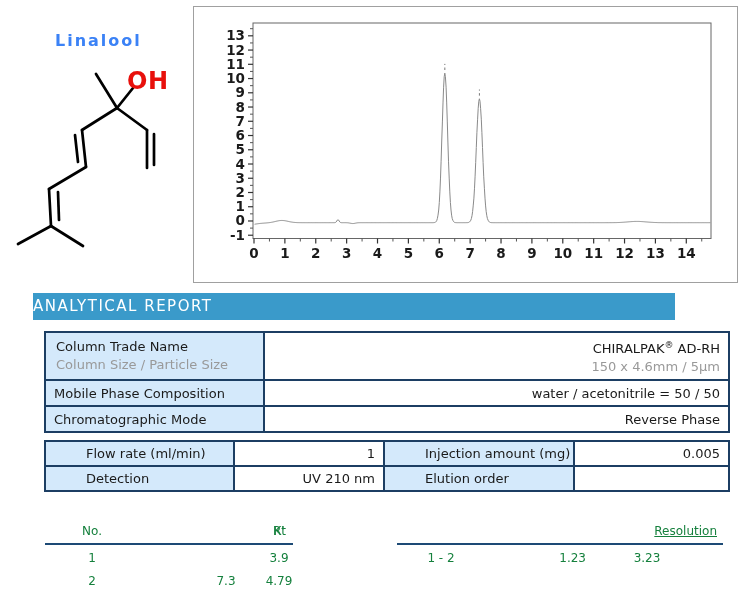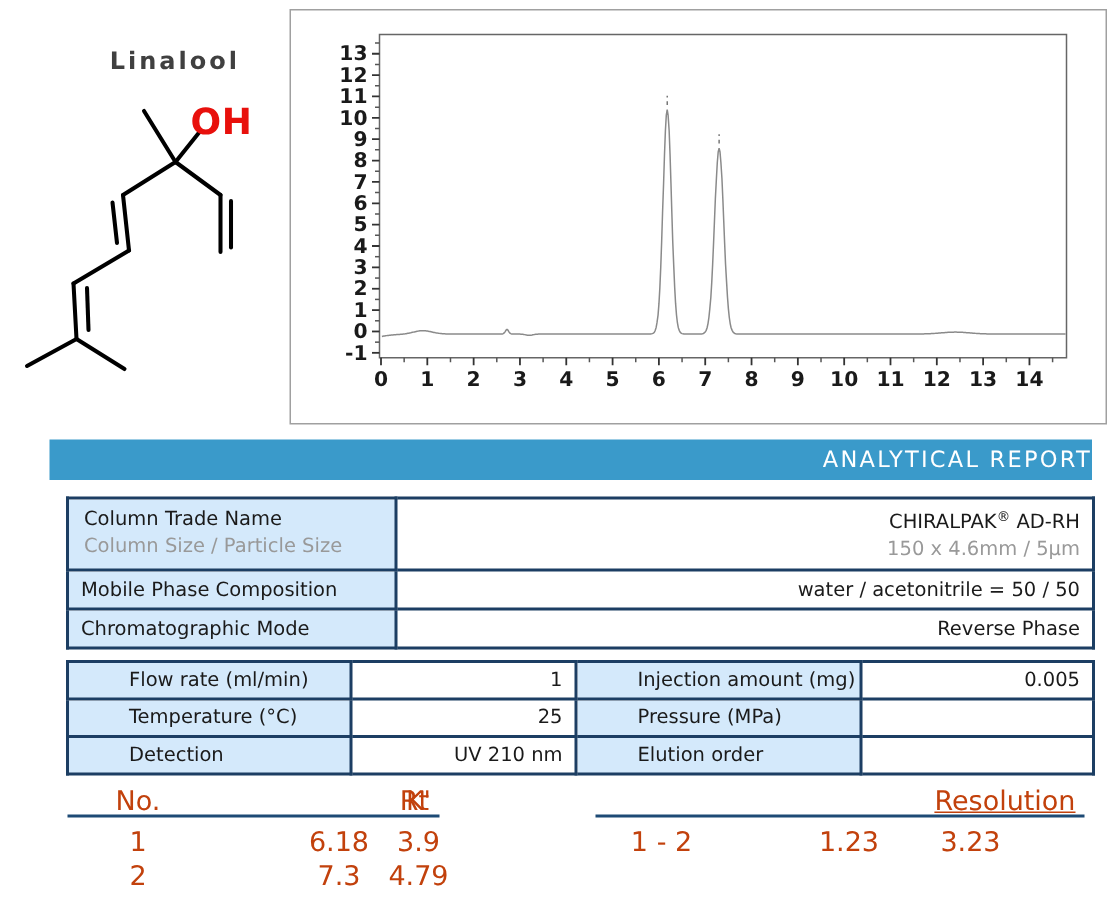--- a/index.html
+++ b/index.html
@@ -8,54 +8,54 @@
     --border-navy:#1c3e63;
     --accent-red:#e8100c;
     --rule-navy:#1d4a75;
     --secondary-gray:#999999;
   }
   html,body{margin:0;padding:0;background:#fff;}
   body{font-family:"DejaVu Sans","Liberation Sans",sans-serif;color:#1a1a1a;}
   #page{position:relative;width:742px;height:599px;background:#fff;overflow:hidden;}
 
   
-  .mol-title{position:absolute;left:55px;top:31px;width:105px;text-align:right;
-    font-size:16px;font-weight:bold;letter-spacing:2px;color:#404040;}
+  .mol-title{position:absolute;left:55px;top:31px;width:105px;text-align:left;
+    font-size:16px;font-weight:bold;letter-spacing:2px;color:#3b82f6;}
   .mol-oh{position:absolute;left:127px;top:67px;font-size:24px;font-weight:bold;
     color:var(--accent-red);letter-spacing:0.5px;}
   #mol-svg{position:absolute;left:0;top:0;}
 
   
   #chrom-box{position:absolute;left:193px;top:6px;width:543px;height:275px;
     border:1px solid #a0a0a0;background:#fff;}
   #chrom-svg{display:block;font-family:"DejaVu Sans","Liberation Sans",sans-serif;}
 
   
-  .banner{position:absolute;left:33px;top:293px;width:695px;height:27px;
-    background:var(--banner-bg);color:#fff;text-align:right;line-height:27px;
+  .banner{position:absolute;left:33px;top:293px;width:642px;height:27px;
+    background:var(--banner-bg);color:#fff;text-align:left;line-height:27px;
     font-size:15px;letter-spacing:1.5px;}
 
   
   table.rpt{position:absolute;border-collapse:collapse;table-layout:fixed;font-size:13px;}
   table.rpt td{border:2px solid var(--border-navy);padding:0 8px;vertical-align:middle;
     white-space:nowrap;overflow:hidden;}
   td.lbl{background:var(--cell-blue);text-align:left;}
   td.val{background:#fff;text-align:right;}
   #column-table{left:44px;top:331px;width:684px;}
   #column-table tr.r1 td{height:43px;padding-left:10px;}
   #column-table tr.r2 td,#column-table tr.r3 td{height:24px;}
   #conditions-table{left:44px;top:440px;width:684px;}
   #conditions-table td{height:23px;padding-left:40px;}
   .sub{color:var(--secondary-gray);}
   .two-line{line-height:18px;padding:3px 0;}
   sup{font-size:9px;}
 
   
   .hrule{position:absolute;height:2px;background:var(--rule-navy);}
-  .cell{position:absolute;font-size:18px;white-space:nowrap;color:#c2410c;}
+  .cell{position:absolute;font-size:12px;white-space:nowrap;color:#15803d;}
   .t-c{text-align:center;}
   .t-r{text-align:right;}
 </style>
 </head>
 <body>
 
 <div id="page">
 
   <div class="mol-title">Linalool</div>
   <svg id="mol-svg" width="190" height="270" viewBox="0 0 190 270">
@@ -217,40 +217,33 @@
         <col style="width:155px">
       </colgroup>
     <tbody>
         <tr>
       <td class="lbl">Flow rate (ml/min)</td>
       <td class="val">1</td>
       <td class="lbl">Injection amount (mg)</td>
       <td class="val">0.005</td>
     </tr>
     <tr>
-      <td class="lbl">Temperature (°C)</td>
-      <td class="val">25</td>
-      <td class="lbl">Pressure (MPa)</td>
-      <td class="val"></td>
-    </tr>
-    <tr>
       <td class="lbl">Detection</td>
       <td class="val">UV 210 nm</td>
       <td class="lbl">Elution order</td>
       <td class="val"></td>
     </tr>
   </tbody>
     </table>
 
   <div class="cell t-c" style="left:52px;top:524px;width:80px;">No.</div>
   <div class="cell t-c" style="left:166px;top:524px;width:120px;text-align:right;">Rt</div>
   <div class="cell t-c" style="left:239px;top:524px;width:80px;">K'</div>
   <div class="hrule" style="left:45px;top:543px;width:248px;"></div>
   <div class="cell t-c" style="left:52px;top:551px;width:80px;">1</div>
-  <div class="cell t-c" style="left:166px;top:551px;width:120px;">6.18</div>
   <div class="cell t-c" style="left:239px;top:551px;width:80px;">3.9</div>
   <div class="cell t-c" style="left:52px;top:574px;width:80px;">2</div>
   <div class="cell t-c" style="left:166px;top:574px;width:120px;">7.3</div>
   <div class="cell t-c" style="left:239px;top:574px;width:80px;">4.79</div>
 
   <div class="cell t-r" style="left:577px;top:524px;width:140px;text-decoration:underline;">Resolution</div>
   <div class="hrule" style="left:397px;top:543px;width:326px;"></div>
   <div class="cell t-c" style="left:401px;top:551px;width:80px;">1 - 2</div>
   <div class="cell t-r" style="left:446px;top:551px;width:140px;">1.23</div>
   <div class="cell t-r" style="left:577px;top:551px;width:140px;text-align:center;">3.23</div>

